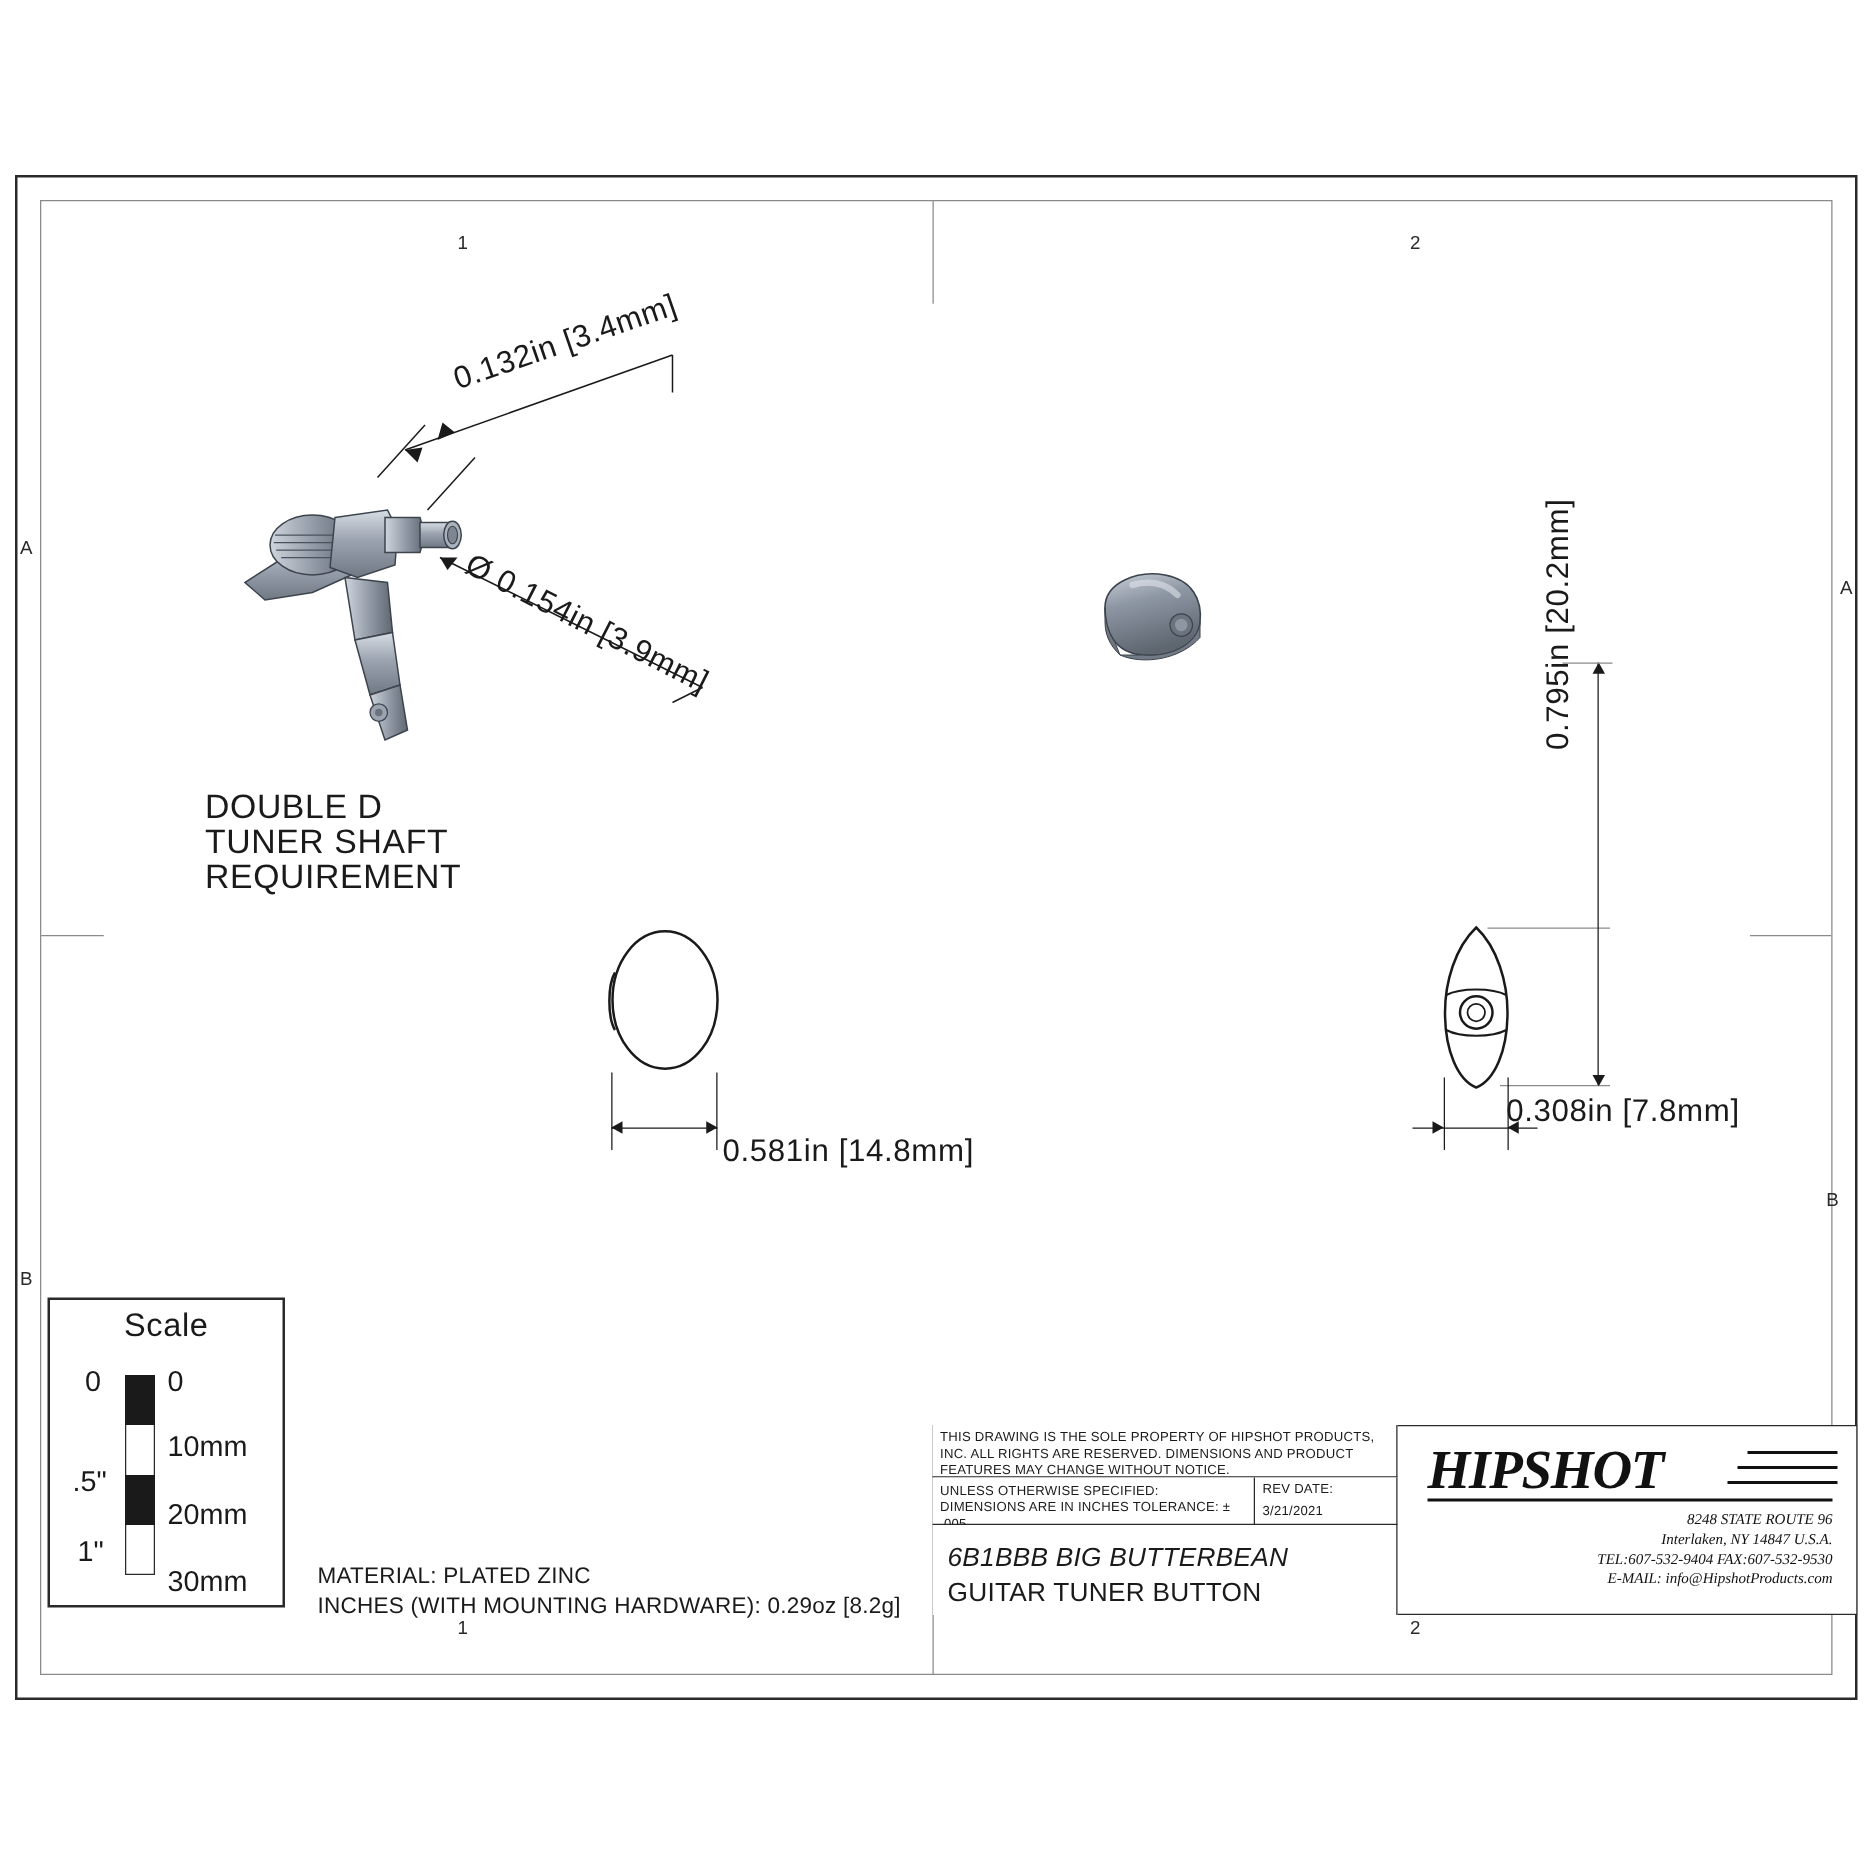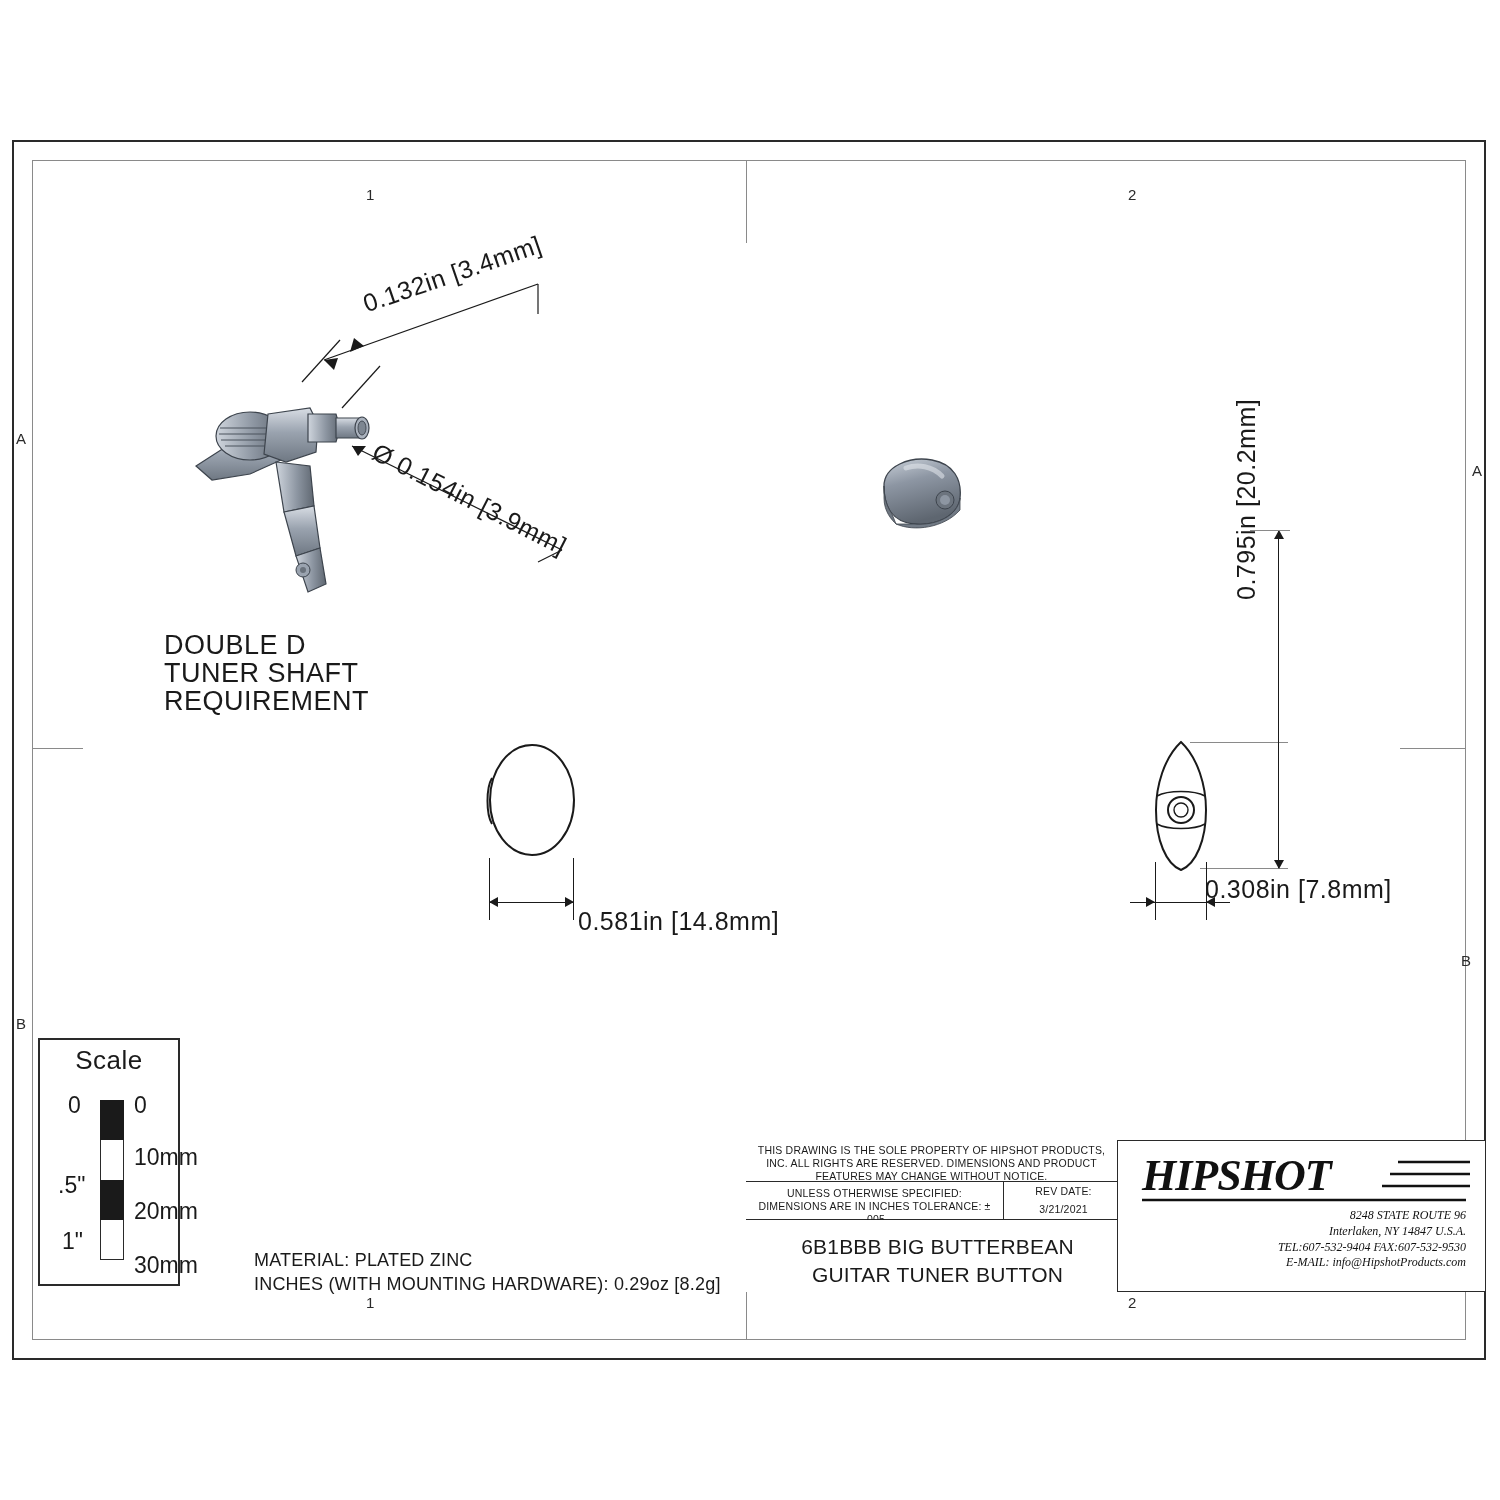--- a/index.html
+++ b/index.html
@@ -96,21 +96,21 @@
     border-color: transparent transparent #1a1a1a transparent;
   }
   .arrow-down {
     border-width: 9px 5px 0 5px;
     border-color: #1a1a1a transparent transparent transparent;
   }
 
   
   .scale-box {
     left: 38px; top: 1038px;
-    width: 142px; height: 248px;
+    width: 190px; height: 248px;
     border: 2px solid #2a2a2a;
     box-sizing: border-box;
     background: #fff;
   }
   .scale-title {
     font-size: 26px;
     text-align: center;
     margin-top: 5px;
     letter-spacing: 0.5px;
   }
@@ -132,21 +132,20 @@
     font-size: 23px;
     white-space: nowrap;
   }
 
   
   .tb {
     position: absolute;
     box-sizing: border-box;
     border: 1.5px solid #2a2a2a;
     background: #fff;
-    text-align: center;
   }
   .tb-text-tiny {
     font-size: 10.5px;
     line-height: 1.22;
     color: #1a1a1a;
     letter-spacing: 0.2px;
   }
   .tb-title {
     font-size: 21px;
     line-height: 1.22;
@@ -346,21 +345,21 @@
   <div class="tb" style="left:746px; top:1182px; width:258px; height:38px; border:none; border-bottom:1.5px solid #2a2a2a; border-right:1.5px solid #2a2a2a;">
     <div class="tb-text-tiny" style="padding:5px 6px;">UNLESS OTHERWISE SPECIFIED: DIMENSIONS ARE IN INCHES TOLERANCE:  ± .005</div>
   </div>
 
   <div class="tb" style="left:1004px; top:1182px; width:114px; height:38px; border:none; border-bottom:1.5px solid #2a2a2a; border-right:1.5px solid #2a2a2a;">
     <div class="tb-text-tiny" style="padding:3px 0 0 6px;">REV DATE:</div>
     <div class="tb-text-tiny" style="padding:5px 0 0 6px;">3/21/2021</div>
   </div>
 
   <div class="tb" style="left:746px; top:1220px; width:372px; height:72px; border:none; border-right:1.5px solid #2a2a2a;">
-    <div class="tb-title" style="padding:14px 0 0 12px;">6B1BBB BIG BUTTERBEAN</div>
+    <div class="tb-title" style="padding:14px 0 0 12px;font-style:italic;">6B1BBB BIG BUTTERBEAN</div>
     <div class="tb-title" style="padding:2px 0 0 12px;">GUITAR TUNER BUTTON</div>
   </div>
 
   <div class="abs" style="left:1118px; top:1140px; width:368px; height:152px;">
     <div class="abs" style="left:24px; top:10px;">
       <span class="logo-word">HIPSHOT</span>
     </div>
     <svg class="abs" style="left:18px; top:8px;" width="340" height="62" viewBox="0 0 340 62">
       <g stroke="#111" stroke-width="2.4" fill="none">
         <line x1="262" y1="14" x2="334" y2="14"></line>

